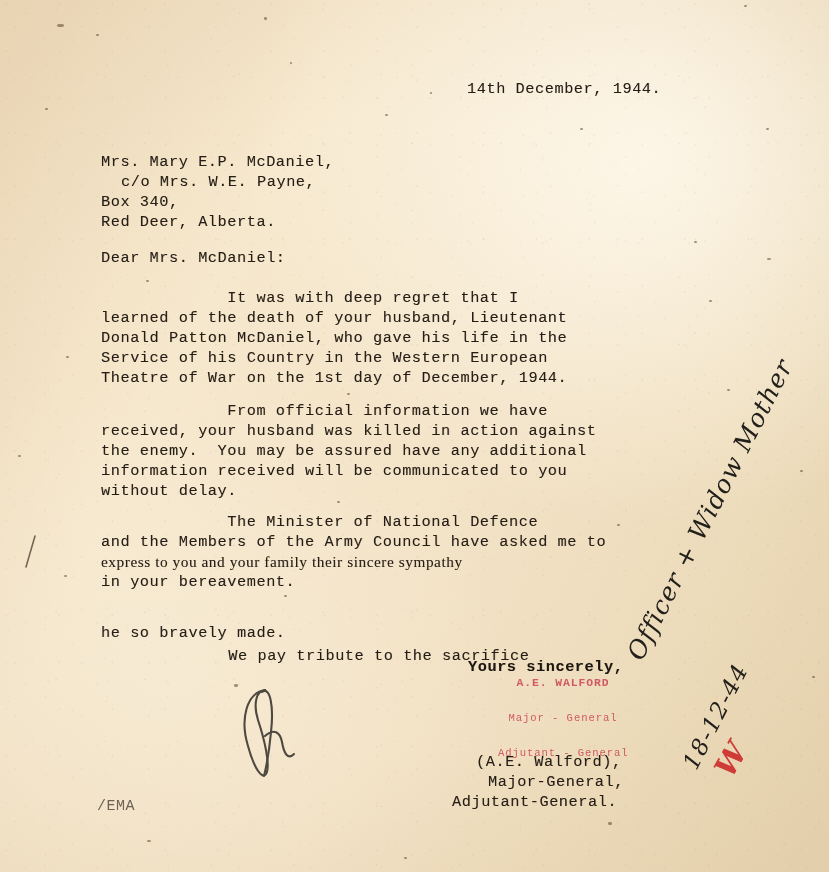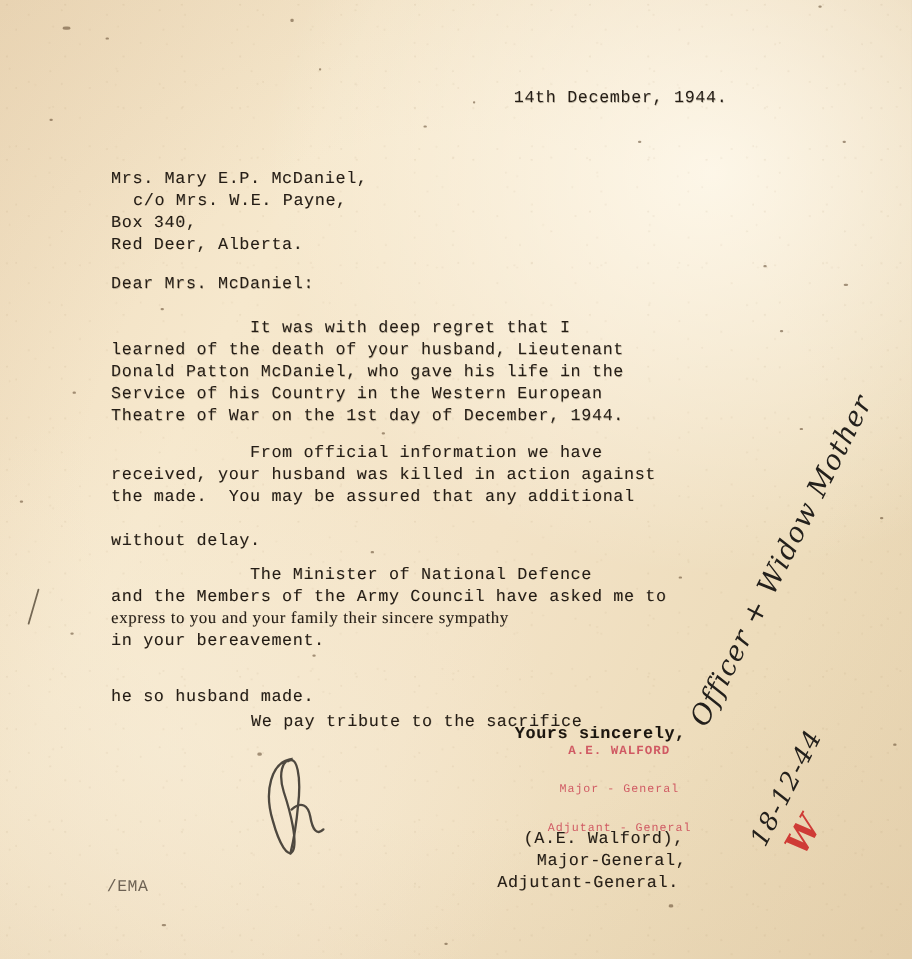--- a/index.html
+++ b/index.html
@@ -184,30 +184,31 @@
   <div class="tw blk" style="left:101px; top:288px;">             It was with deep regret that I</div>
 
   <div class="tw" style="left:101px; top:248px;">Dear Mrs. McDaniel:</div>
   <div class="tw blk" style="left:101px; top:308px;">learned of the death of your husband, Lieutenant</div>
   <div class="tw blk" style="left:101px; top:348px;">Service of his Country in the Western European</div>
   <div class="tw blk" style="left:101px; top:328px;">Donald Patton McDaniel, who gave his life in the</div>
   <div class="tw blk" style="left:101px; top:368px;">Theatre of War on the 1st day of December, 1944.</div>
 
   <div class="tw blk" style="left:101px; top:401px;">             From official information we have</div>
   <div class="tw blk" style="left:101px; top:421px;">received, your husband was killed in action against</div>
-  <div class="tw blk" style="left:101px; top:441px;">the made.  You may be assured that any additional</div>
+  <div class="tw blk" style="left:101px; top:441px;">the enemy.  You may be assured have any additional</div>
+  <div class="tw blk" style="left:101px; top:461px;">information received will be communicated to you</div>
   <div class="tw blk" style="left:101px; top:481px;">without delay.</div>
 
   <div class="tw blk" style="left:101px; top:512px;">             The Minister of National Defence</div>
   <div class="tw blk" style="left:101px; top:532px;">and the Members of the Army Council have asked me to</div>
   <div class="tw blk" style="left:101px; top:552px;font-family:Liberation Serif, serif;">express to you and your family their sincere sympathy</div>
   <div class="tw blk" style="left:101px; top:572px;">in your bereavement.</div>
 
   <div class="tw blk" style="left:102px; top:603px;margin-top:43px;">             We pay tribute to the sacrifice</div>
-  <div class="tw blk" style="left:101px; top:623px;">he so husband made.</div>
+  <div class="tw blk" style="left:101px; top:623px;">he so bravely made.</div>
 
   <div class="stamp" id="stamp-title">
     <div class="s1">A.E. WALFORD</div>
     <div>Major - General</div>
     <div>Adjutant - General</div>
   </div>
 
   <div class="tw" style="left:468px; top:657px; font-weight:700; color:#1b1610;">Yours sincerely,</div>
 
 

